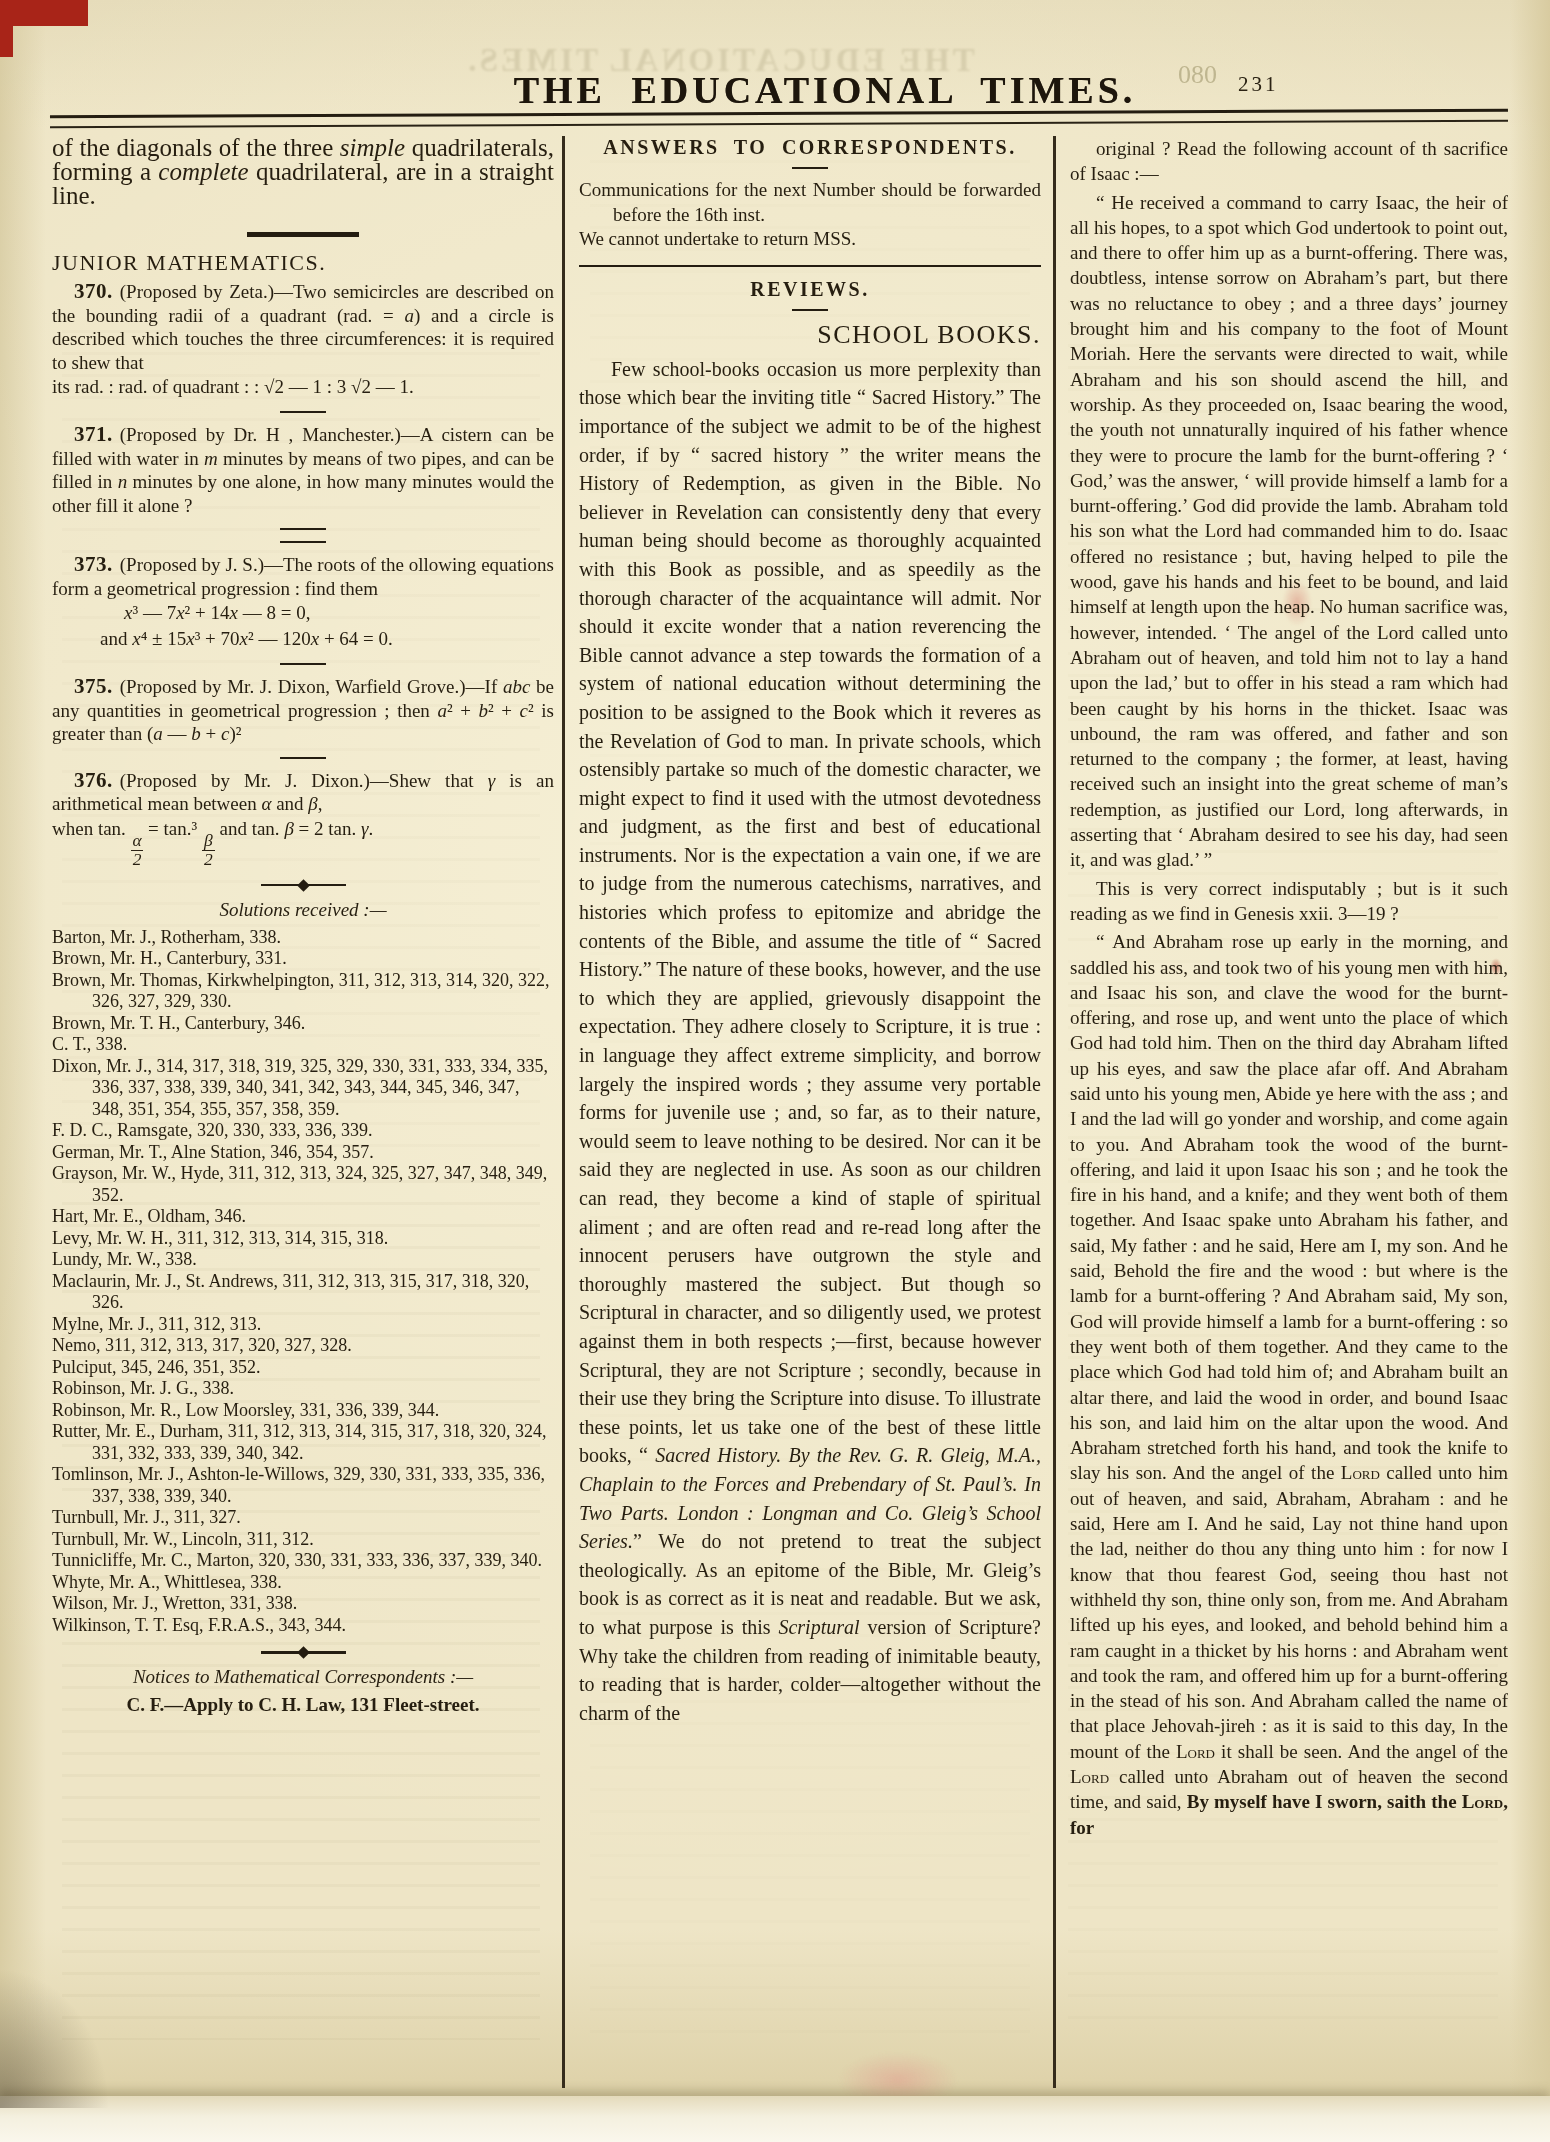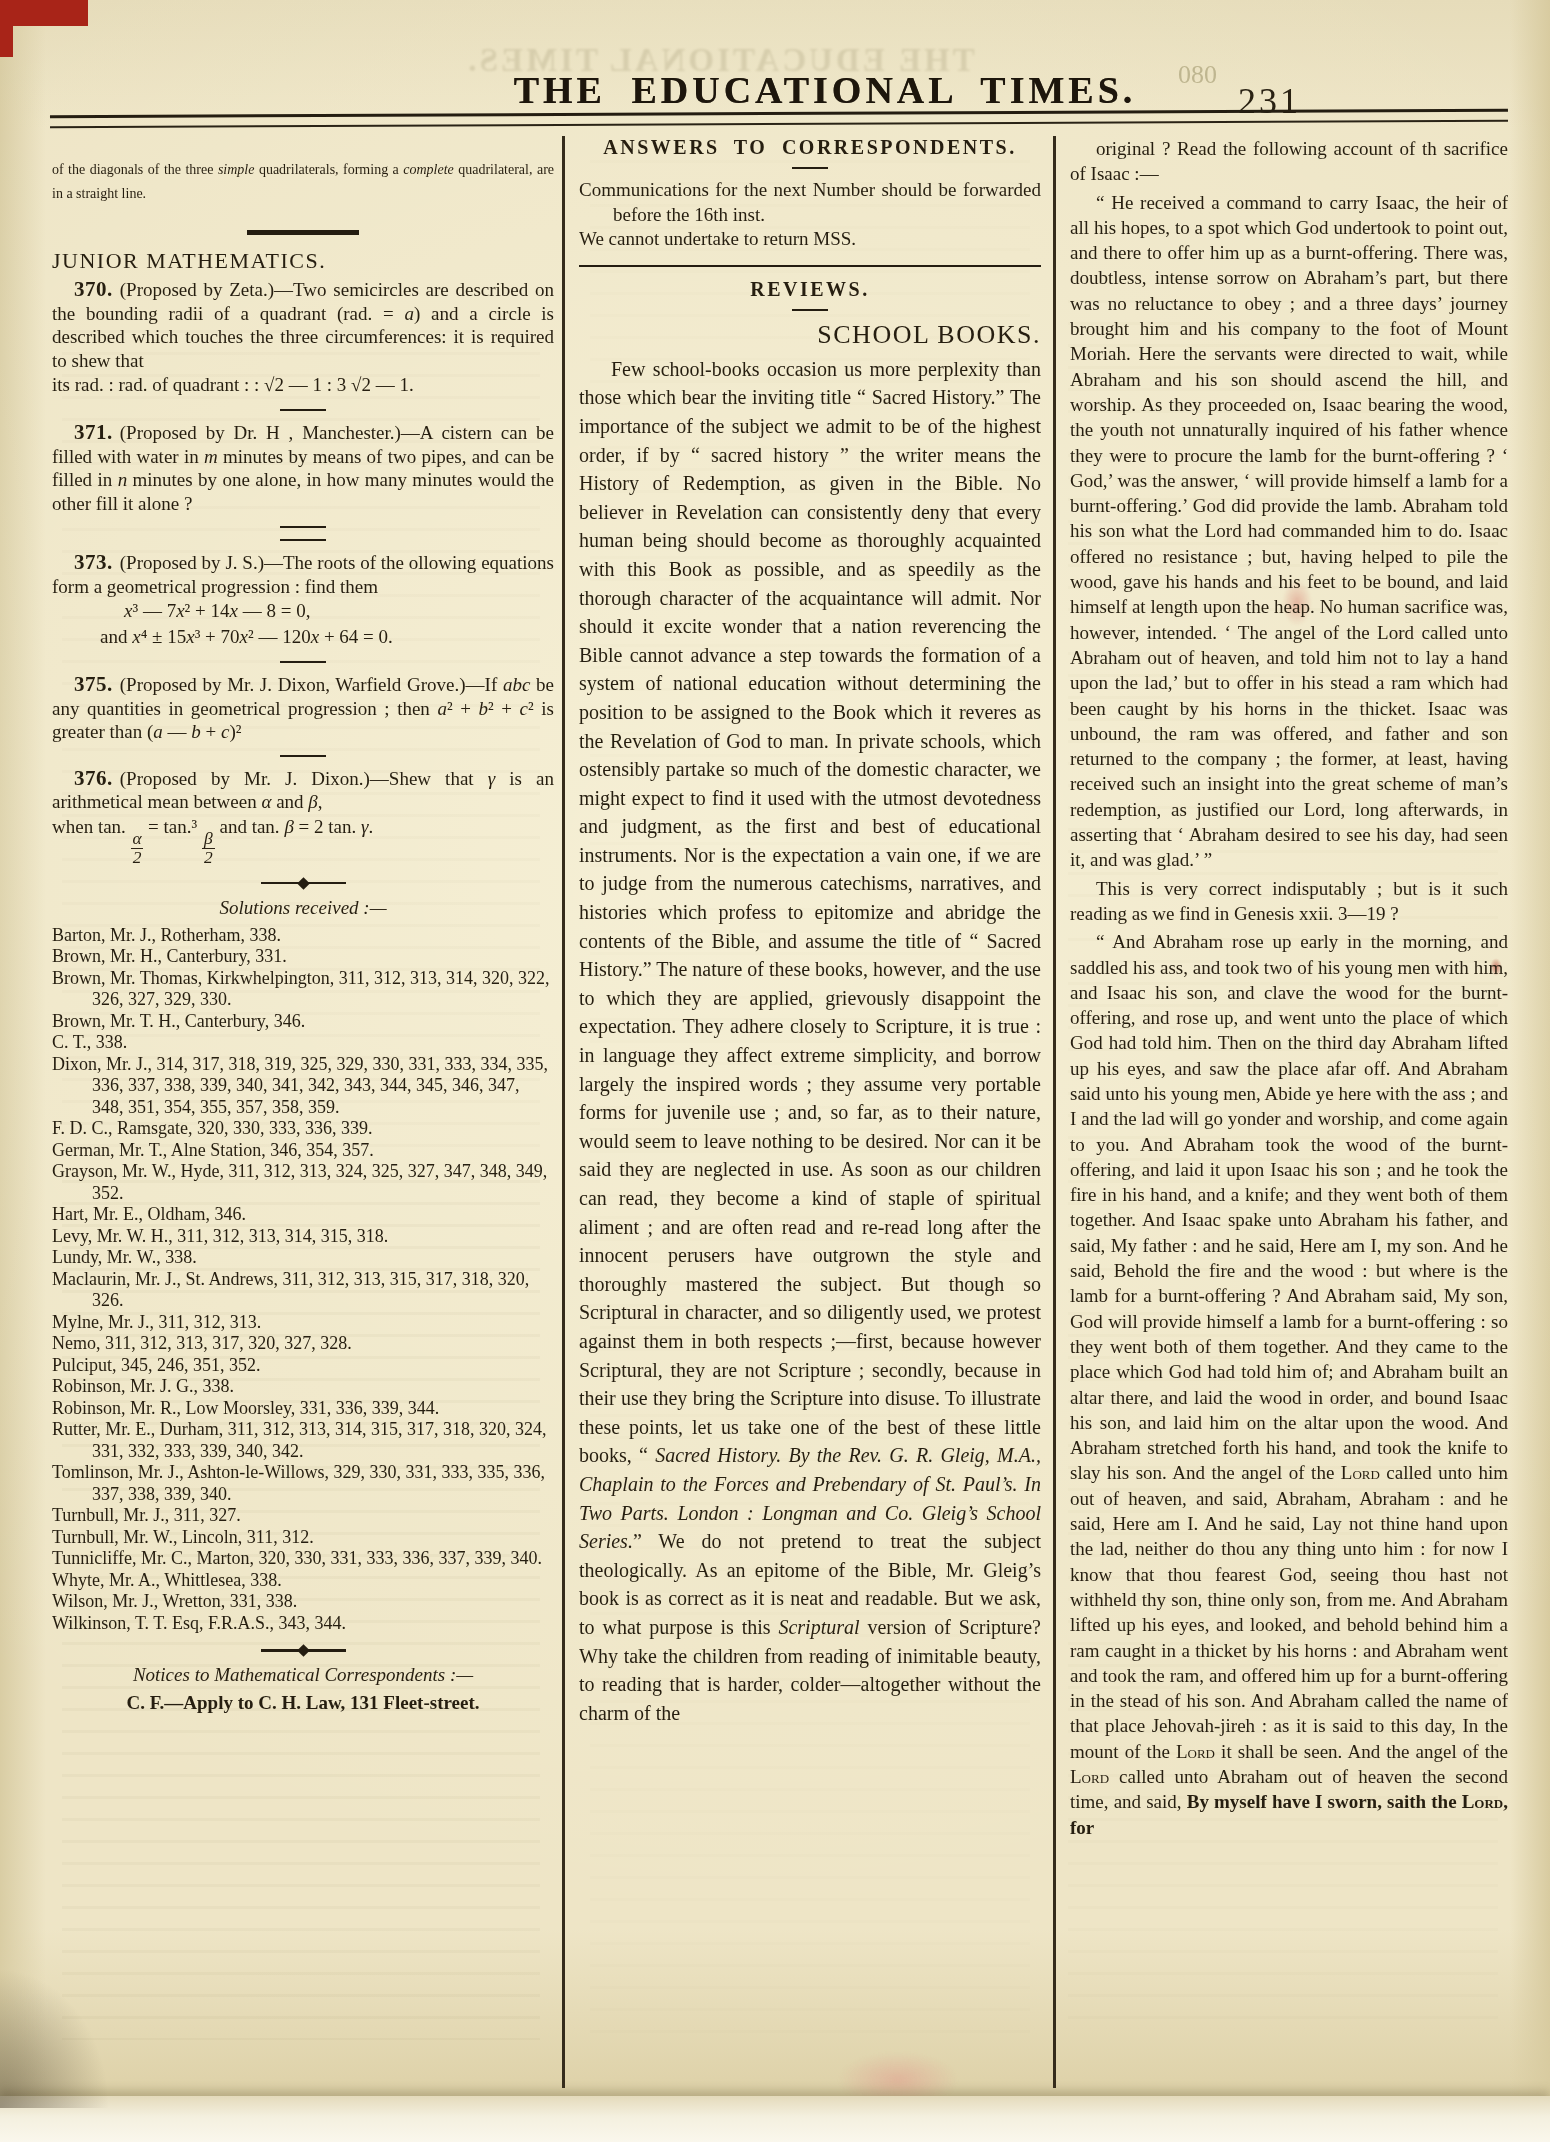--- a/index.html
+++ b/index.html
@@ -32,36 +32,36 @@
     background:radial-gradient(closest-side, rgba(175,40,28,.55), rgba(175,40,28,0));}
   .bottom-strip{left:0;right:0;bottom:0;height:46px;
     background:linear-gradient(180deg,#e4dabb, #f4f0df 45%, #faf7ec);
     box-shadow:0 -5px 9px rgba(92,80,48,.30);}
   .corner-shadow{left:0;bottom:34px;width:110px;height:140px;
     background:radial-gradient(ellipse at 0% 100%, rgba(52,42,24,.45), rgba(52,42,24,0) 70%);}
 
   .title{position:absolute;left:100px;right:0;top:68px;margin:0;text-align:center;
     font-size:38px;font-weight:bold;letter-spacing:4px;word-spacing:12px;color:#1d160c;
     text-shadow:0 0 .6px rgba(29,22,12,.75);}
-  .pageno{position:absolute;left:1238px;top:80px;font-size:36px;letter-spacing:3px;color:#2a2213;text-align:right;}
+  .pageno{position:absolute;left:1238px;top:72px;font-size:21px;letter-spacing:3px;color:#2a2213;text-align:right;}
   .rule-double{position:absolute;left:50px;right:42px;top:112px;height:8px;
     border-top:3.5px solid #241d11;border-bottom:2.5px solid #2a2316;transform:rotate(-0.25deg);}
 
   .cols{position:absolute;left:52px;top:136px;width:1456px;height:1952px;display:flex;overflow:hidden;}
   .col{overflow:hidden;}
   .col-left{width:502px;}
   .vr{width:3px;background:#352c1c;margin-left:8px;margin-right:14px;}
   .vr2{margin-left:12px;margin-right:14px;}
   .col-mid{width:462px;}
   .col-right{flex:1;}
   p{margin:0;}
   .page ::selection{background:rgba(120,100,40,.3);}
 
   
-  .p-intro{font-size:14px;line-height:24px;text-align:justify;margin-top:22px;}
+  .p-intro{font-size:25px;line-height:24px;text-align:justify;}
   .sec-rule{width:112px;height:5px;background:#241d11;margin:24px auto 13px;}
   .junior{margin:0 0 4px;text-align:left;font-weight:normal;font-size:22px;letter-spacing:1.5px;}
   .pdivider{width:46px;border-top:2.5px solid #241d11;margin:11px auto 10px;}
   .prob-wrap > div:nth-of-type(1) .pdivider{display:none;}
   .problem{font-size:19px;line-height:23.5px;text-align:justify;text-indent:22px;}
   .problem .num{font-weight:bold;font-size:21px;letter-spacing:.5px;margin-right:7px;}
   .formula{font-size:19px;line-height:26px;}
   .formula:empty{display:none;}
   .prob-wrap > div:nth-of-type(4) .fx1{padding-left:72px;}
   .prob-wrap > div:nth-of-type(4) .fx2{padding-left:48px;}

